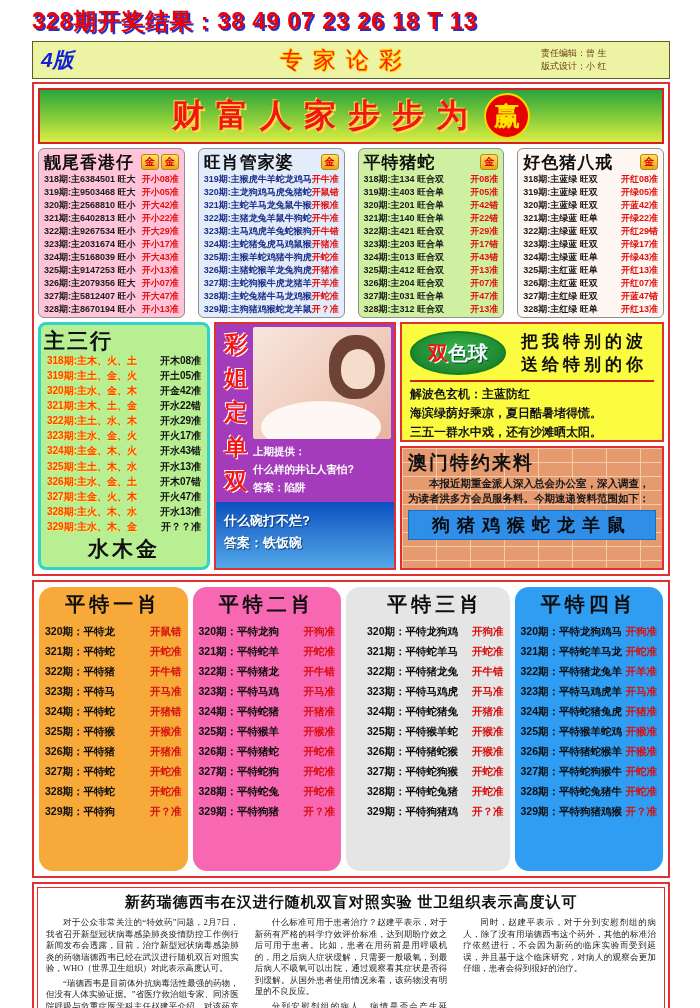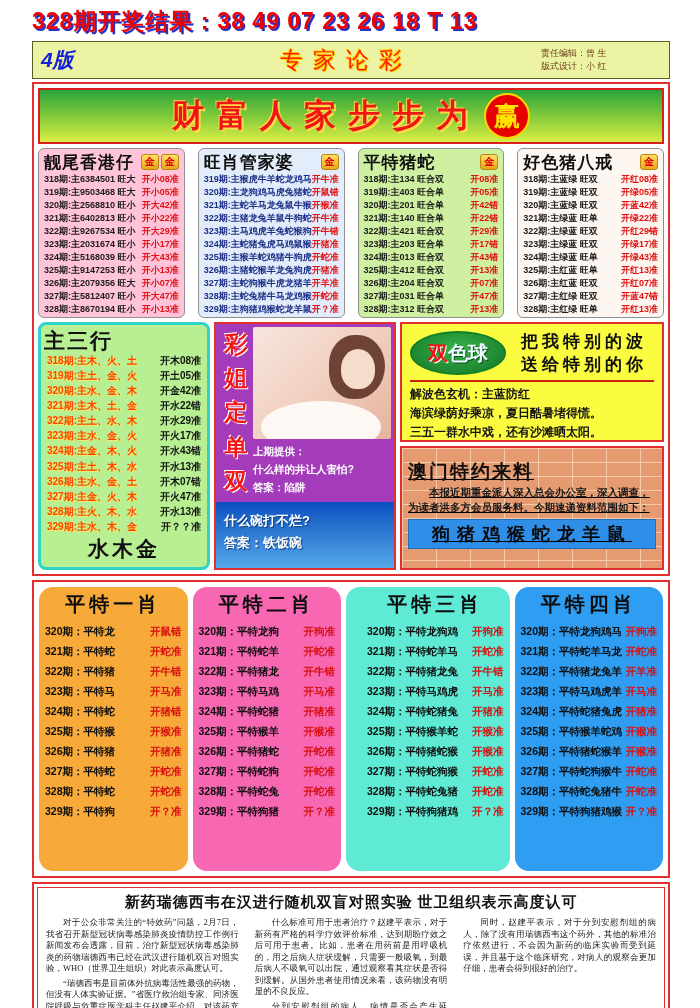--- a/index.html
+++ b/index.html
@@ -83,35 +83,35 @@
   .ssq-logo { width:96px; height:44px; border-radius:50%;
     background:radial-gradient(ellipse at 50% 40%, #35b449 0%, #1d8430 75%);
     display:flex; align-items:center; justify-content:center; border:2px solid #128024; }
   .ssq-logo .c1 { color:#f21010; font-size:20px; font-weight:bold; text-shadow:1px 1px 0 #fff; }
   .ssq-logo .c2 { color:#eef8ff; font-size:20px; font-weight:bold; text-shadow:1px 1px 0 #0a4a14; }
   .ssq-slogan { flex:1; font-size:17px; font-weight:bold; color:#101010; letter-spacing:4px;
     line-height:23px; text-align:center; white-space:nowrap; }
   .ssq-div { border-top:2px solid #d02010; margin:2px 0 3px 0; }
   .ssq-line { font-size:12px; font-weight:bold; color:#141414; line-height:19px; white-space:nowrap; }
 
-  .mc { flex:1; border:2px solid #e23030; padding:11px 6px; background-color:#e59a70;
+  .mc { flex:1; border:2px solid #e23030; padding:2px 6px; background-color:#e59a70;
     background-image:linear-gradient(#f5cba8 1px, transparent 1px),
                      linear-gradient(90deg,#f5cba8 1px, transparent 1px);
-    background-size:34px 14px;text-decoration:underline; }
+    background-size:34px 14px; }
   .mc-title { font-size:19px; font-weight:bold; color:#101010; letter-spacing:2px; }
   .mc-body { font-size:10.5px; color:#181818; line-height:15px; text-indent:2em;
     font-family:"Liberation Serif", serif; font-weight:bold; }
   .mc-bar { margin-top:4px; height:30px; background:#2e8ee8; border:1px solid #1b6fc0;
     display:flex; align-items:center; justify-content:center;
     color:#0a0a0a; font-size:18px; font-weight:bold; letter-spacing:7px; }
 
   
   .qpanels { display:flex; gap:5px; margin:5px; height:284px; }
   .qpanel { flex:1; border-radius:14px; padding:4px 4px; }
-  .q1 { background:#f7a93a; } .q2 { background:#f767b2; } .q3 { background:#5eead4;padding-left:19px; } .q4 { background:#2f9df2; }
+  .q1 { background:#f7a93a; } .q2 { background:#f767b2; } .q3 { background:#e5e5e5;padding-left:19px; } .q4 { background:#2f9df2; }
   .pt-title { text-align:center; font-size:20px; font-weight:bold; color:#0d0d0d;
     letter-spacing:4px; height:28px; }
   .pt-rows { height:206px; display:flex; flex-direction:column; justify-content:space-evenly; }
   .pt-rows .lbl { font-size:10.5px; font-weight:bold; color:#0d0d0d; }
   .pt-rows .res { font-size:10.5px; font-weight:bold; color:#d80f0f; }
   .pt-rows .rrow { padding:0 2px; }
 
   
   .art { border:2px solid #e23030; padding:3px; }
   .art-inner { border:1px solid #e23030; padding:5px 8px; height:162px; }

